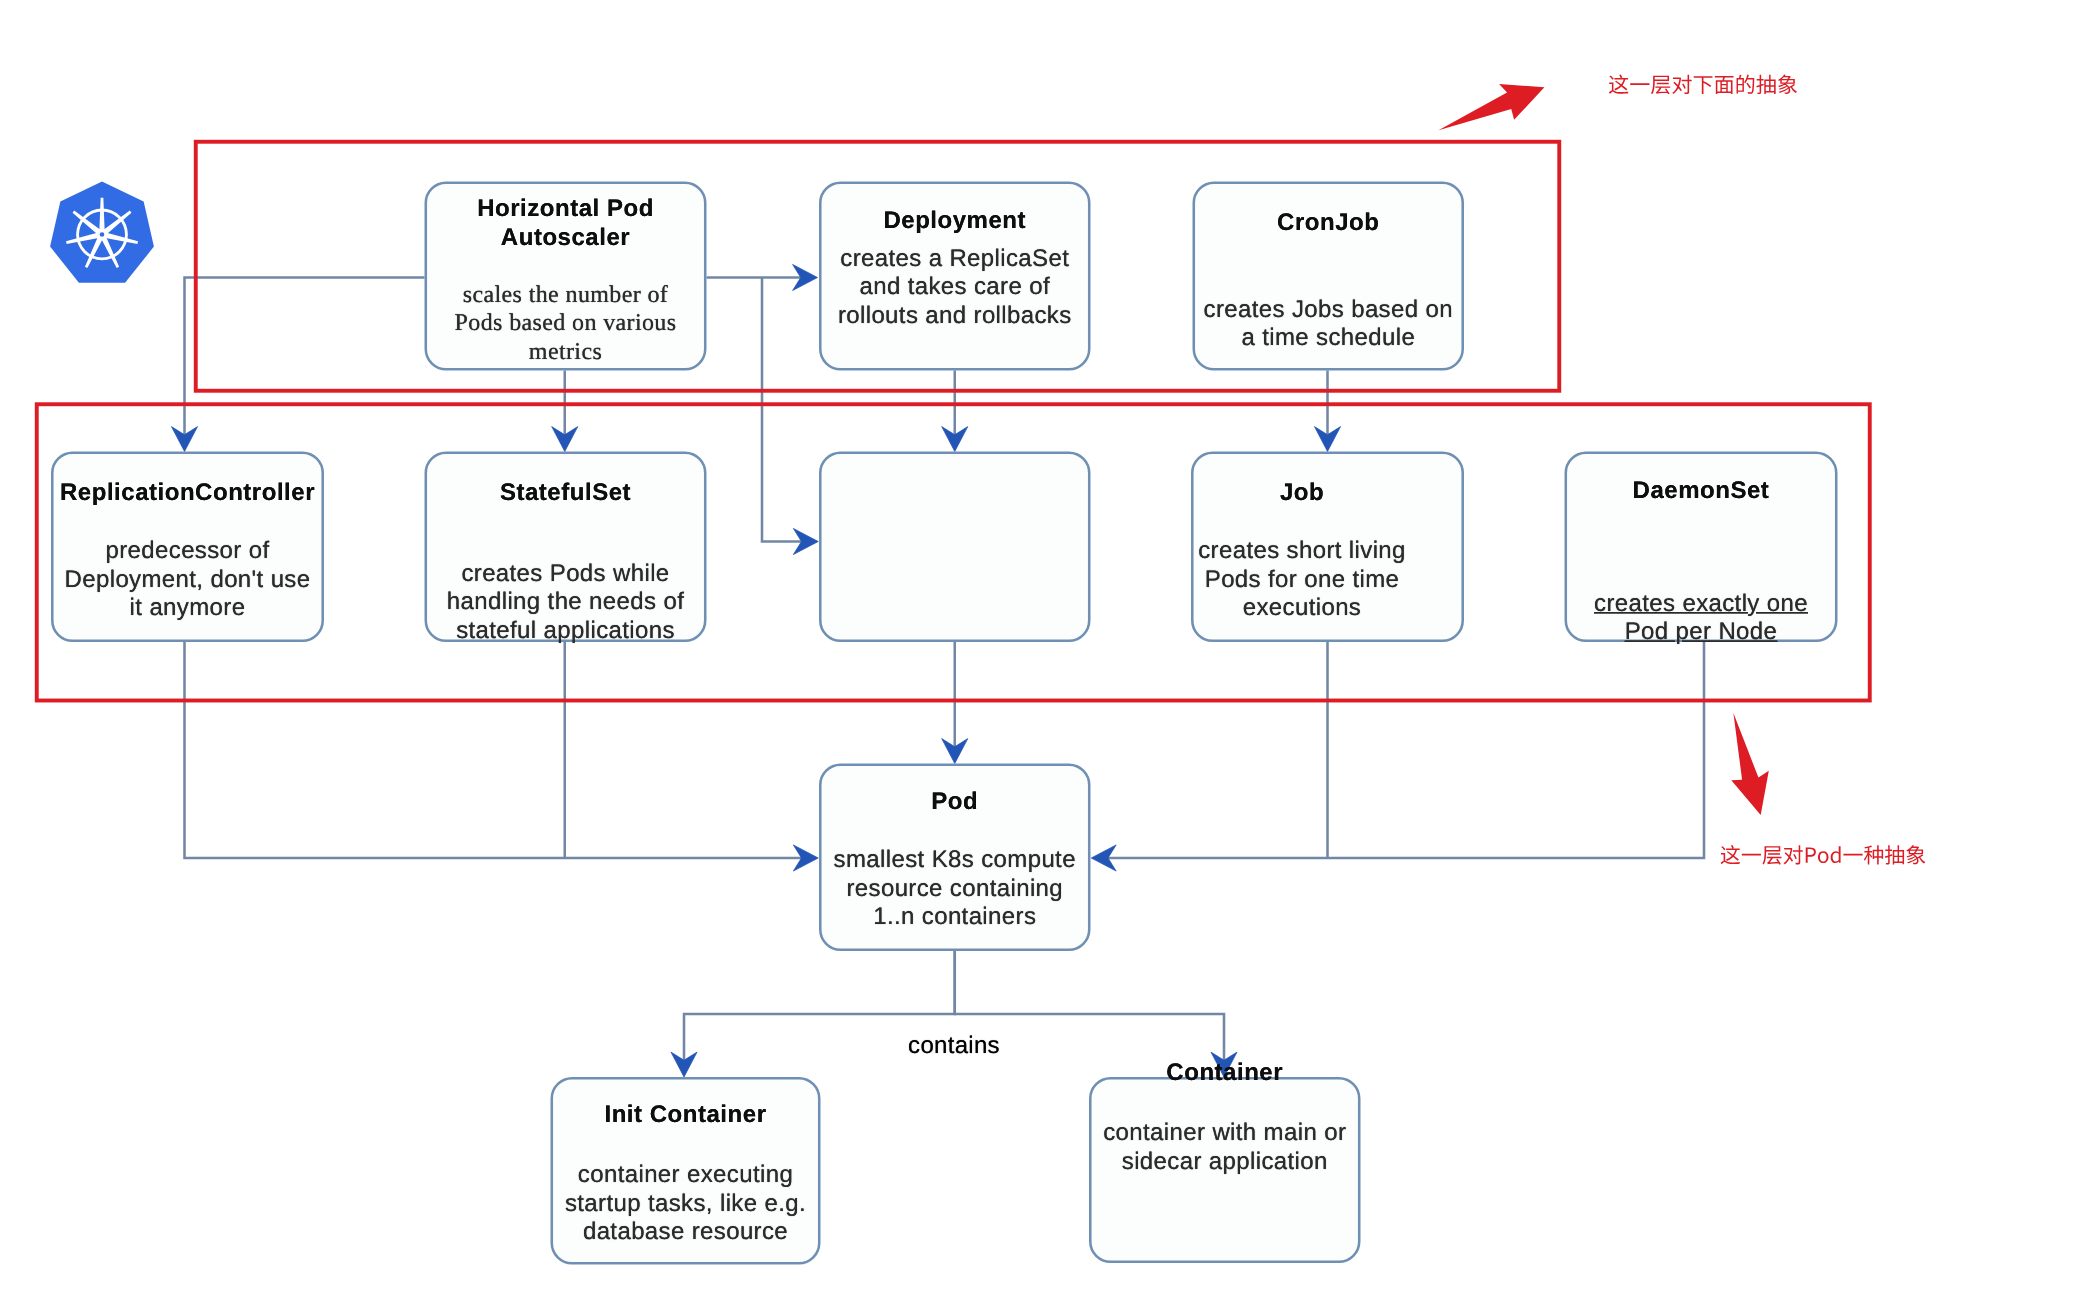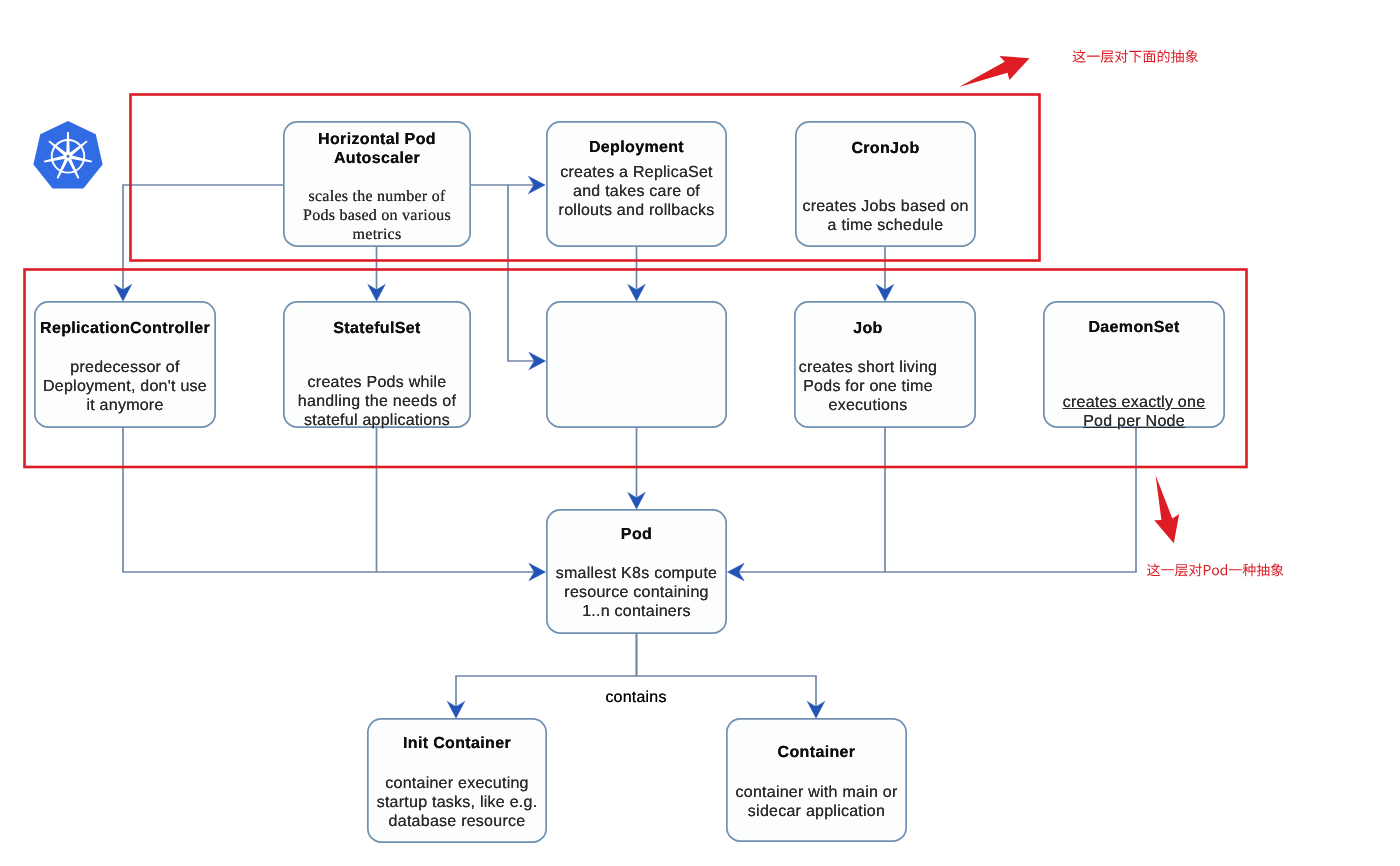--- a/index.html
+++ b/index.html
@@ -164,21 +164,21 @@
 <div class="node" style="left:367px;top:718px;width:180px;height:125px;">
 <div class="title" style="top:17px;">
           <span class="ln">Init Container</span>
         </div>
 <div class="desc" style="top:56px;">
           <span class="ln">container executing</span>
           <span class="ln">startup tasks, like e.g.</span>
           <span class="ln">database resource</span>
         </div>
 </div>
-<div class="node" style="left:726px;top:718px;width:181px;height:124px;">
+<div class="node" style="left:726px;top:681px;width:181px;height:124px;">
 <div class="title" style="top:26px;">
           <span class="ln">Container</span>
         </div>
 <div class="desc" style="top:65px;">
           <span class="ln">container with main or</span>
           <span class="ln">sidecar application</span>
         </div>
 </div>
 <div class="edge-label" style="left:636px;top:698px;">contains</div>
 </div>

